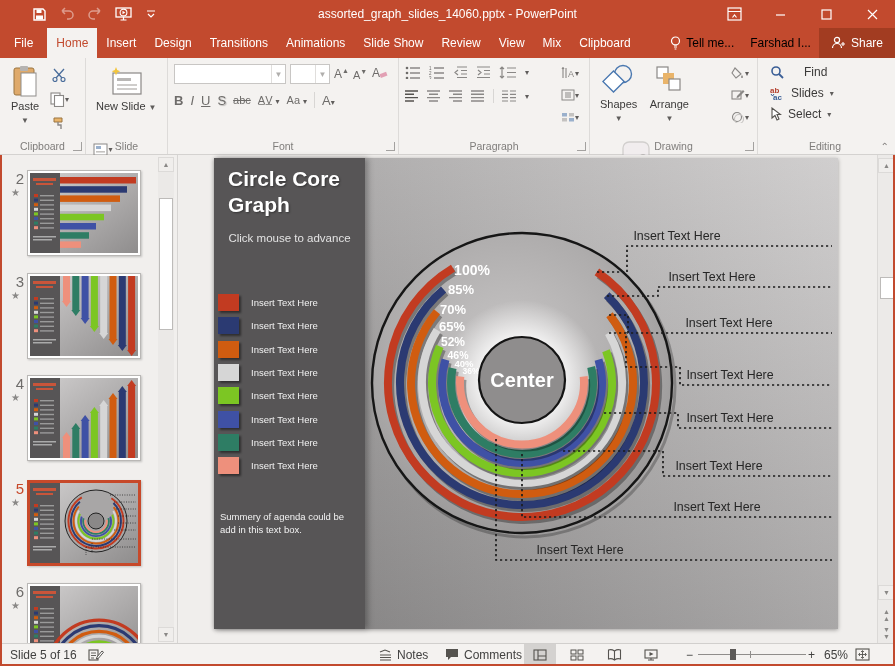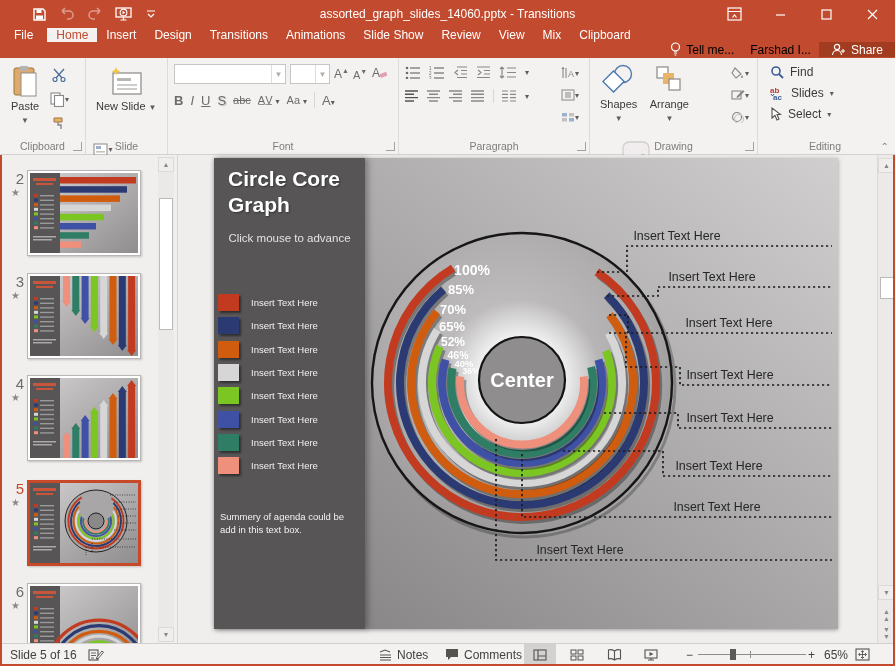--- a/index.html
+++ b/index.html
@@ -9,21 +9,21 @@
   
   #titlebar { position:absolute; left:0; top:0; width:895px; height:28px; background:#c24a2e; color:#fff; }
   #qat { position:absolute; left:30px; top:0; height:28px; display:flex; align-items:center; gap:10px; }
   .qat-btn { width:18px; height:18px; display:flex; align-items:center; justify-content:center; }
   .qat-dim { opacity:.45; }
   #title-text { position:absolute; left:50%; top:0; transform:translateX(-50%); height:28px; line-height:28px; font-size:12px; white-space:nowrap; }
   #winbtns { position:absolute; right:0; top:0; height:28px; display:flex; }
   .winbtn { width:46px; height:28px; display:flex; align-items:center; justify-content:center; font-size:13px; color:#fff; }
 
   
-  #tabrow { position:absolute; left:0; top:28px; width:895px; height:30px; background:#c24a2e; display:flex; align-items:stretch;flex-direction:column; }
+  #tabrow { position:absolute; left:0; top:28px; width:895px; height:30px; background:#c24a2e; display:flex; align-items:stretch; }
   .tab { padding:0 9px; display:flex; align-items:center; color:#fff; font-size:12px; white-space:nowrap; }
   .tab.file { padding:0 14px; }
   .tab.active { background:#f4f2f0; color:#c24a2e; }
   #tab-extras { margin-left:auto; display:flex; align-items:stretch; }
   .tab-extra { display:flex; align-items:center; gap:5px; color:#000000; font-size:12px; padding:0 8px; white-space:nowrap; }
   #share-btn { background:#a23c21; padding:0 12px; display:flex; align-items:center; gap:6px; color:#fff; font-size:12px; }
 
   
   #ribbon { position:absolute; left:0; top:58px; width:895px; height:97px; background:#f4f2f0; border-bottom:1px solid #d4d2d0; display:flex; }
   .rgroup { position:relative; height:100%; border-right:1px solid #dddbd9; padding:4px 4px 16px 6px; }
@@ -112,21 +112,21 @@
           <path d="M7.5 3.8 L10.3 5.5 L7.5 7.2 z" fill="#fff"></path>
           <path d="M8.5 10 v3 M5.5 13 h6" stroke="#fff" stroke-width="1.2"></path>
         </svg>
     </span>
     <span class="qat-btn">
       <svg width="10" height="10" viewBox="0 0 10 10">
           <path d="M1 2 h8 M2 5 l3 3 l3 -3" fill="none" stroke="#fff" stroke-width="1.2"></path>
         </svg>
     </span>
   </div>
-  <div id="title-text">assorted_graph_slides_14060.pptx - Transitions</div>
+  <div id="title-text">assorted_graph_slides_14060.pptx - PowerPoint</div>
   <div id="winbtns">
     <span class="winbtn">
       <svg width="15" height="14" viewBox="0 0 15 14">
           <rect x="1" y="1" width="13" height="12" fill="none" stroke="#fff" stroke-width="1.2"></rect>
           <path d="M1 4.5 h13 M5.5 10.5 L7.5 8 L9.5 10.5" fill="none" stroke="#fff" stroke-width="1.2"></path>
         </svg>
     </span>
     <span class="winbtn">
       <svg width="11" height="11" viewBox="0 0 11 11">
           <path d="M1 6 h9" stroke="#fff" stroke-width="1.2"></path>
@@ -419,21 +419,21 @@
           </svg>
           <span class="caret">▾</span>
       </span>
     </div>
     <div class="gname">Drawing</div>
     <div class="launcher"></div>
   </div>
 
   <div class="rgroup" style="width:134px; border-right:none; padding-left:12px;">
     <div style="display:flex; flex-direction:column; gap:7px; margin-top:3px; font-size:12px; color:#3b3a39;">
-      <span style="display:flex; align-items:flex-start; gap:6px;">
+      <span style="display:flex; align-items:flex-start; gap:20px;">
         <svg width="14" height="14" viewBox="0 0 14 14">
             <circle cx="6" cy="6" r="4" fill="none" stroke="#3a5e96" stroke-width="1.6"></circle>
             <path d="M9 9 L13 13" stroke="#3a5e96" stroke-width="1.8"></path>
           </svg>
         <span>Find</span>
       </span>
       <span style="display:flex; align-items:center; gap:6px;">
         <svg width="15" height="14" viewBox="0 0 15 14">
             <text x="0" y="7" font-size="8" font-weight="bold" fill="#b3402e">ab</text>
             <text x="3" y="14" font-size="8" font-weight="bold" fill="#3a5e96">ac</text>

